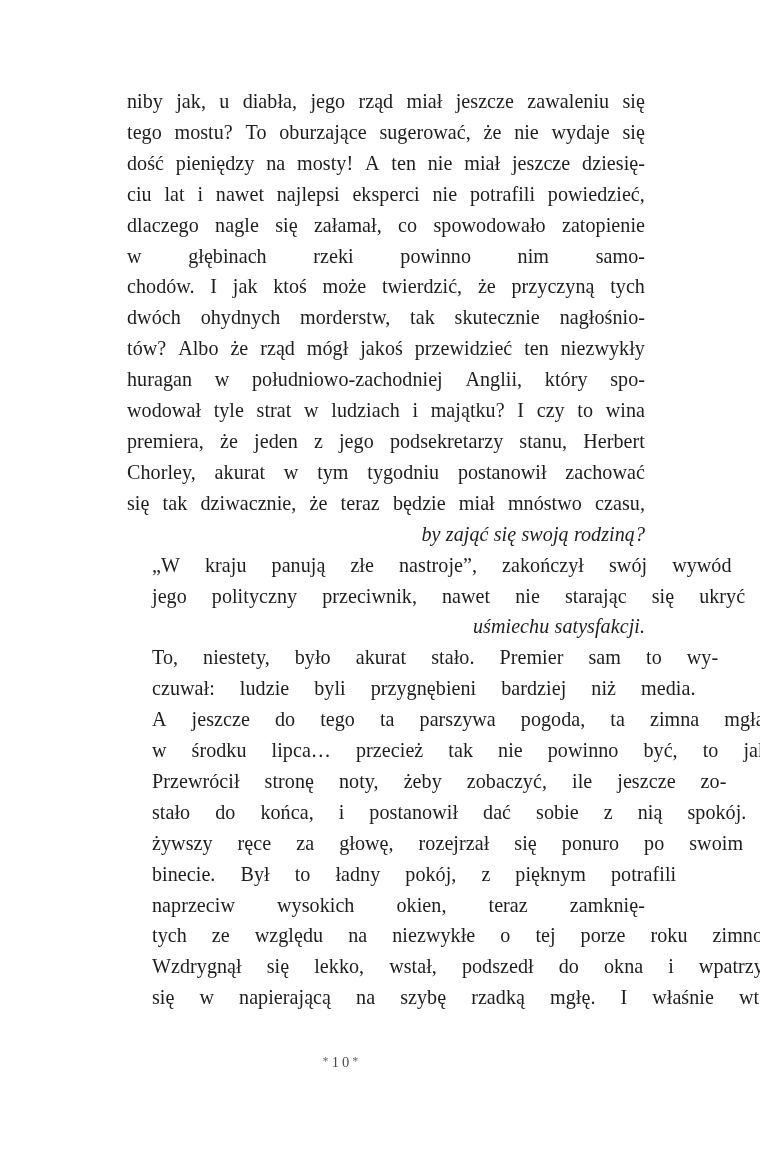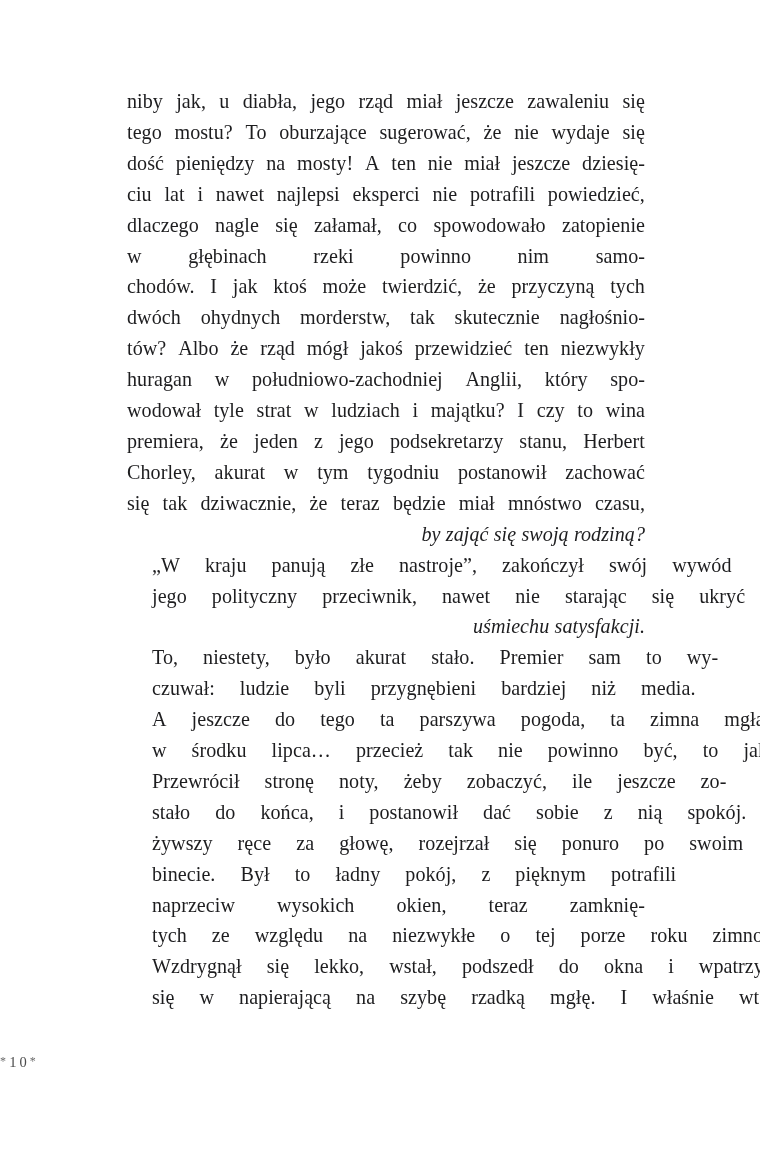--- a/index.html
+++ b/index.html
@@ -61,21 +61,21 @@
   }
   .jline > span {
     white-space: pre;
   }
 
   #folio {
     position: absolute;
     left: 0;
     top: 1052px;
     width: 684px;
-    text-align: left;
+    text-align: center;
     font-size: 14px;
     line-height: 18px;
     color: #4a4a4a;
     letter-spacing: 3.2px;
     font-variant: small-caps;
   }
   #folio .orn {
     color: #6a6a6a;
     font-size: 12px;
     vertical-align: 2px;

